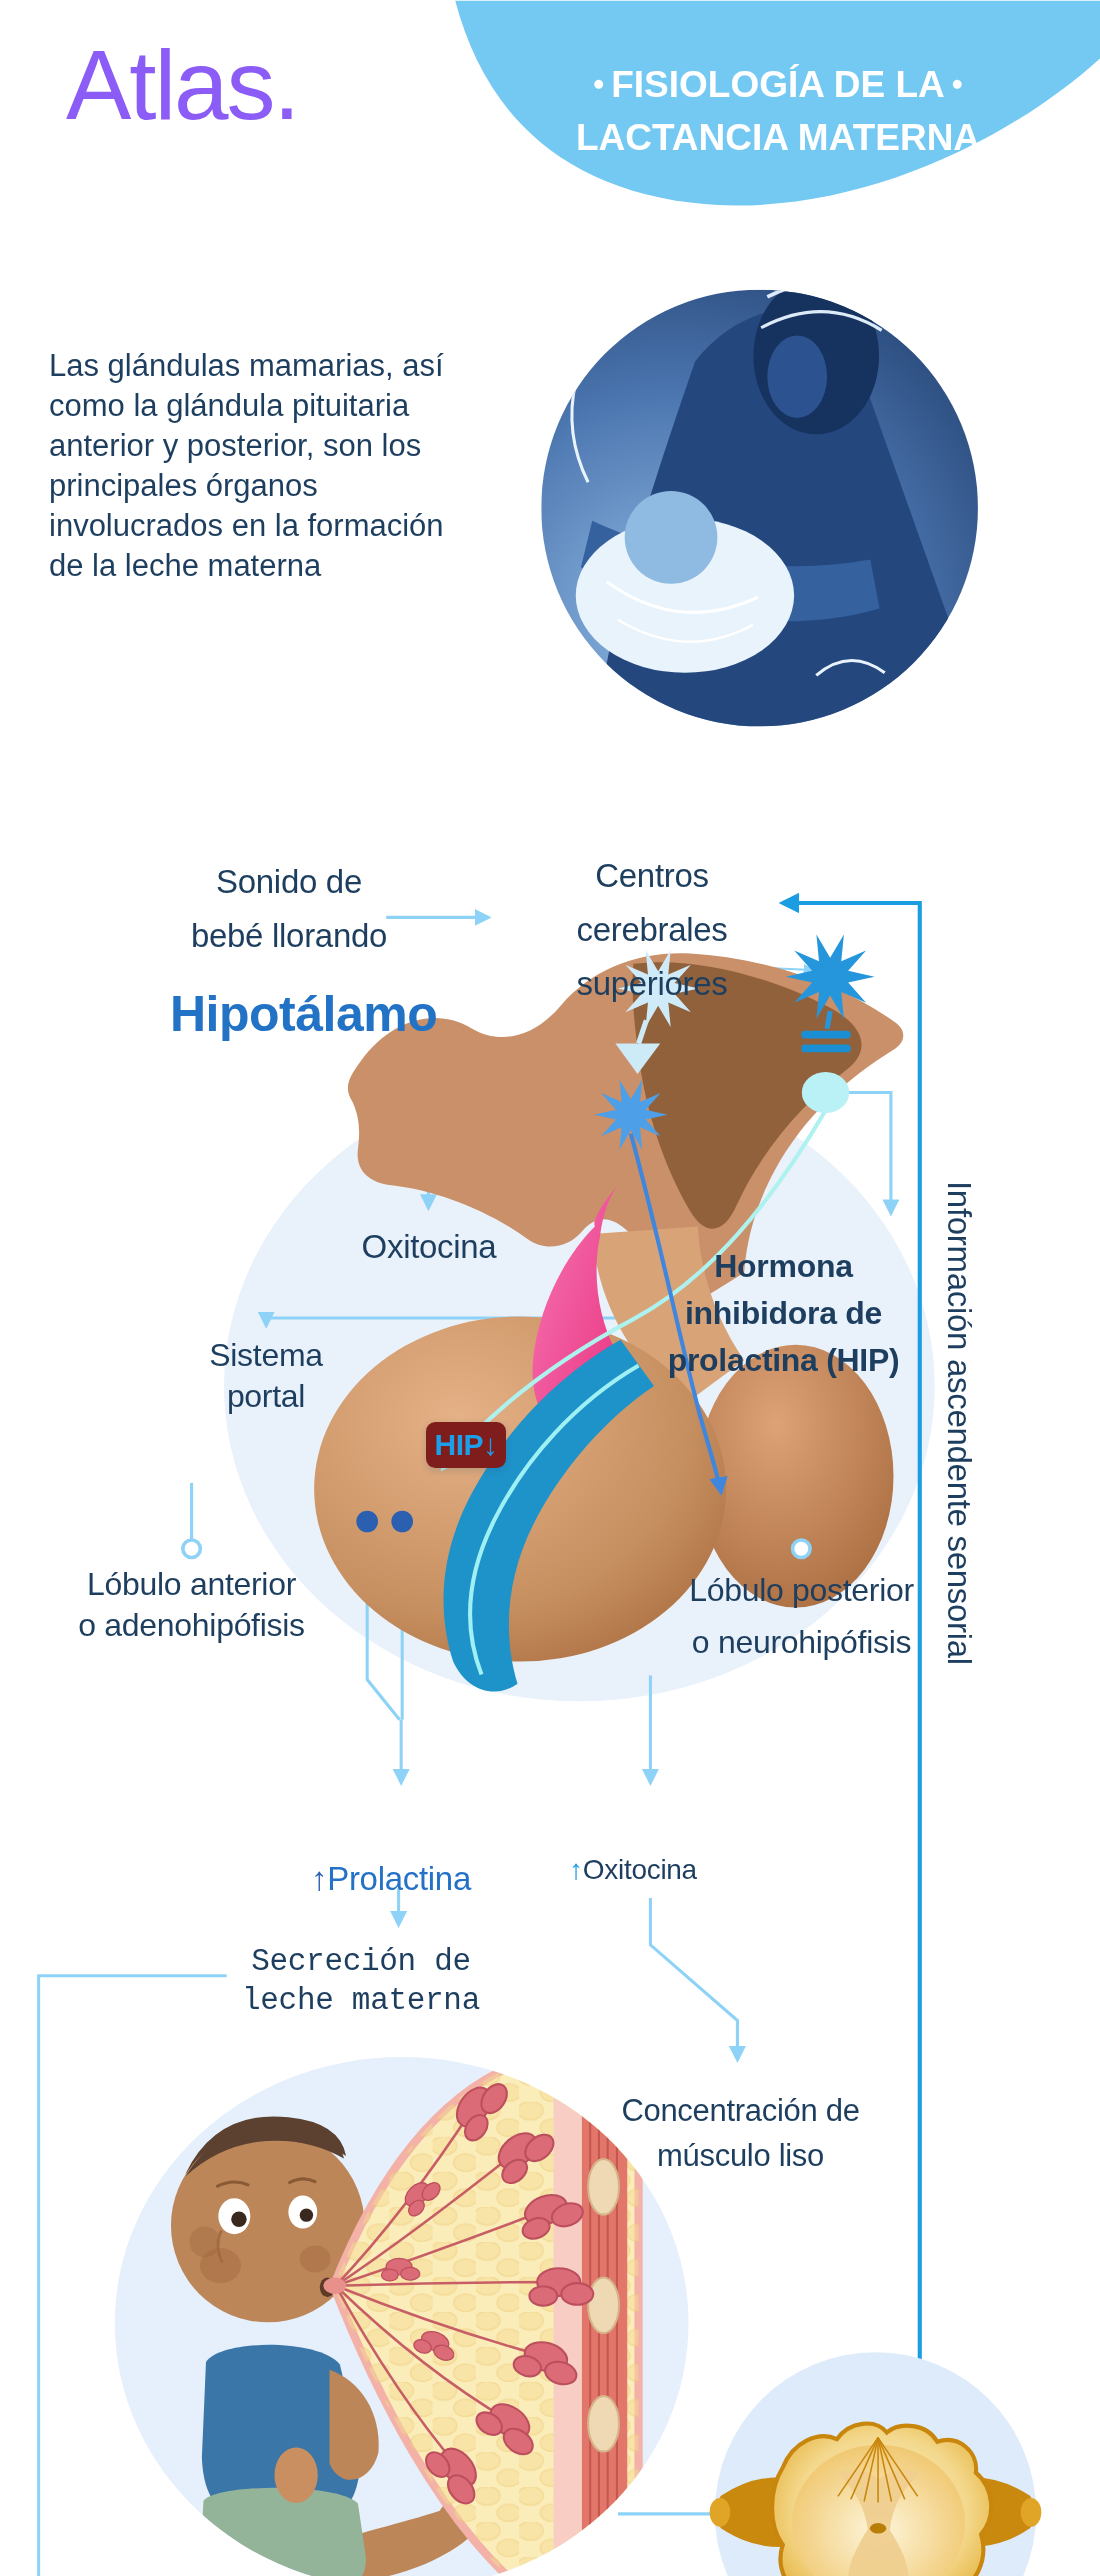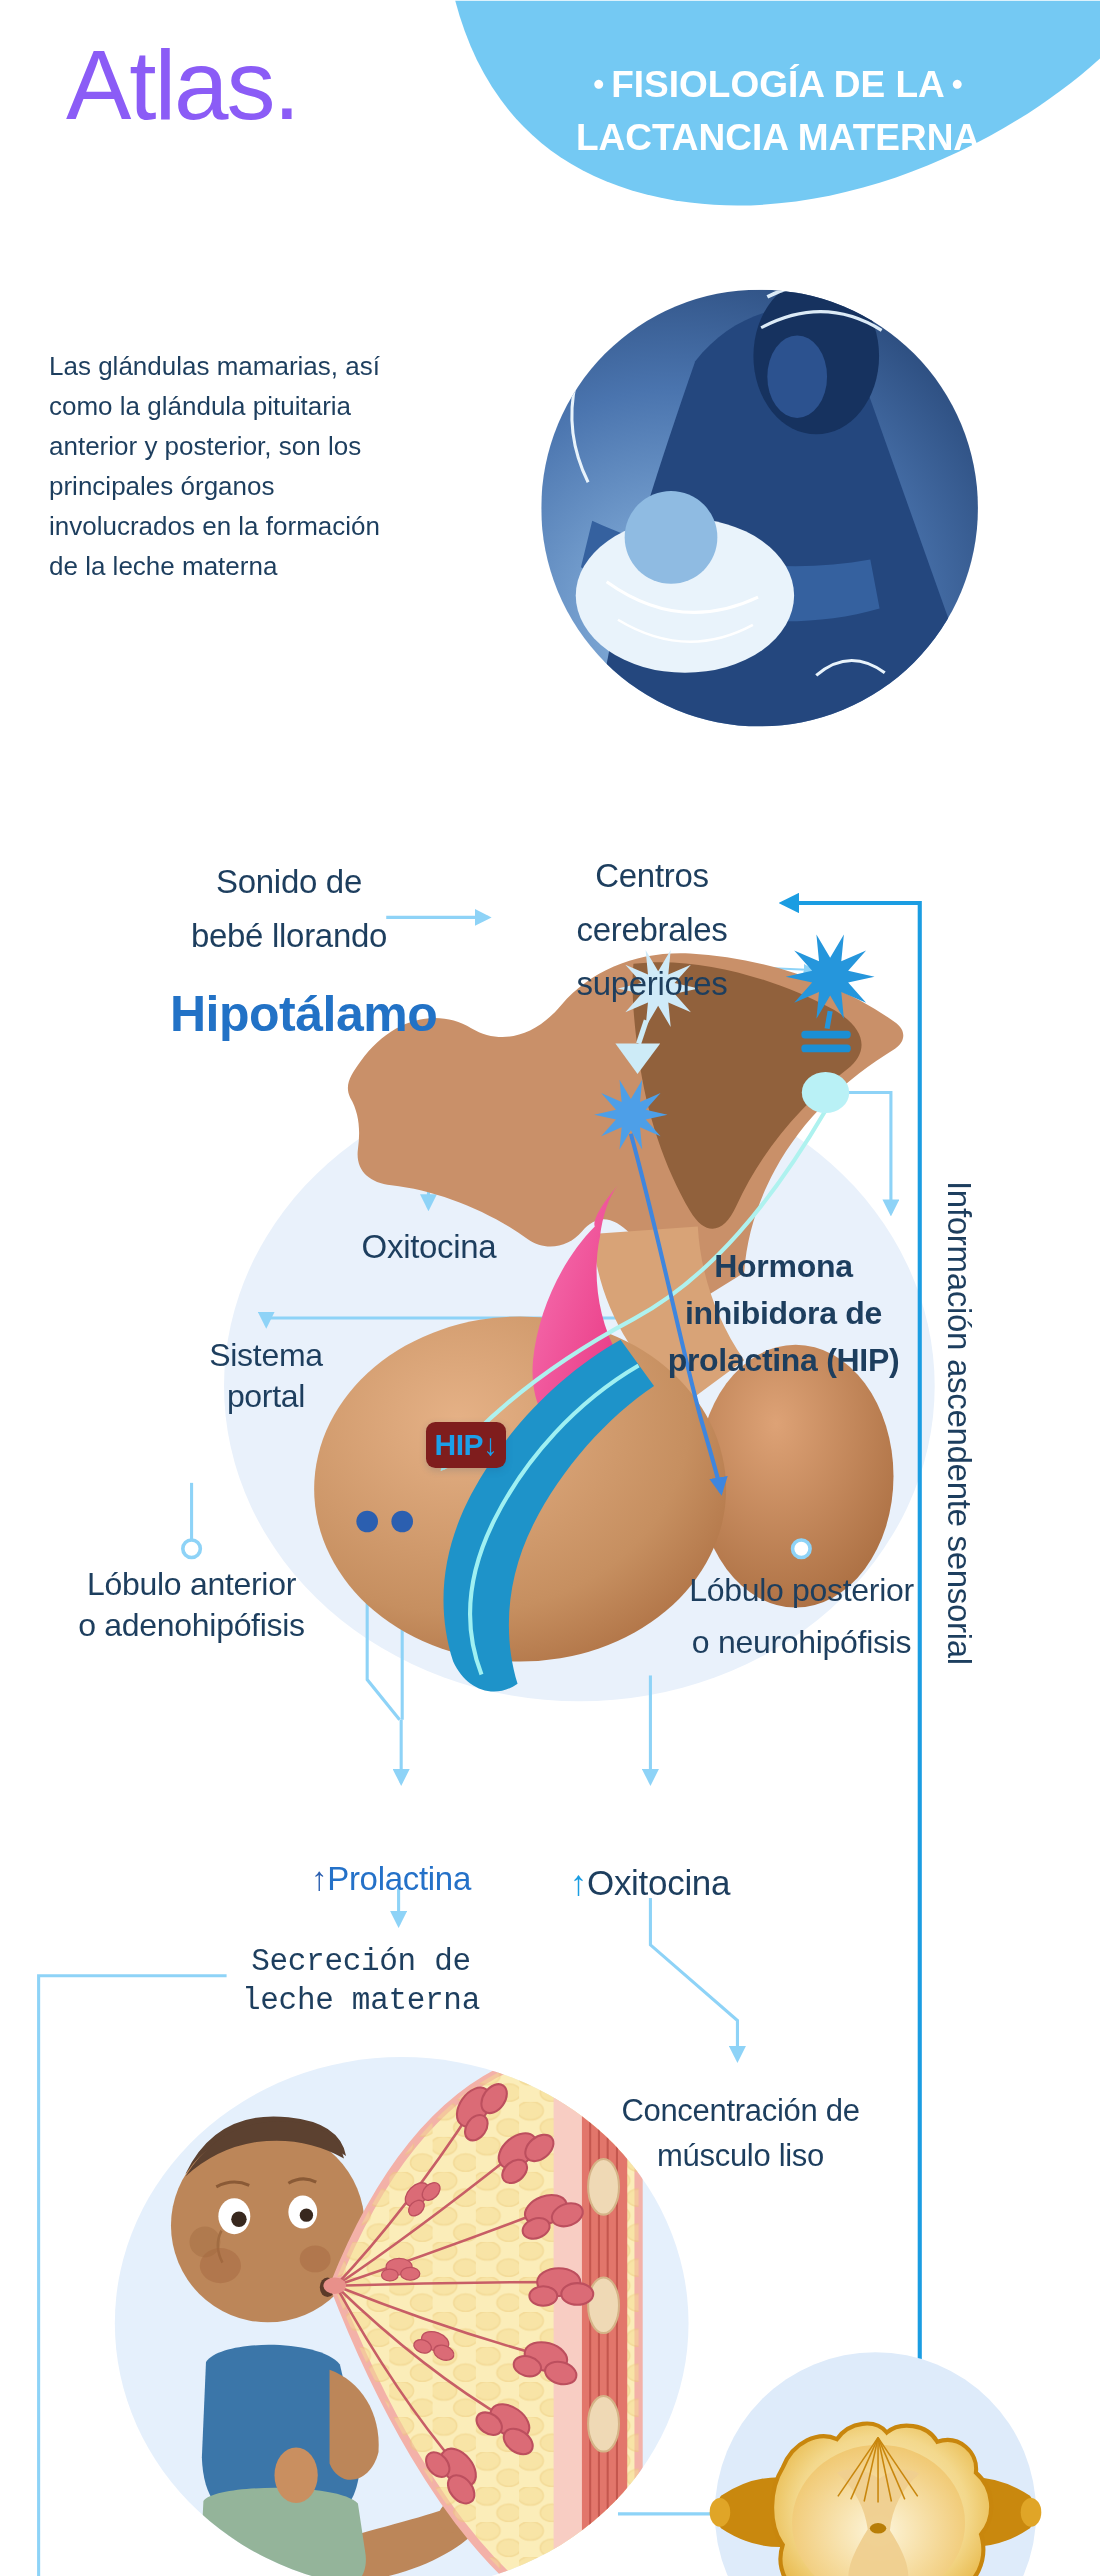--- a/index.html
+++ b/index.html
@@ -6,39 +6,39 @@
   .page{position:relative;width:1100px;height:3027px;background:#fff;overflow:hidden;
         font-family:"Liberation Sans",sans-serif;}
   svg.art{position:absolute;left:0;top:0;z-index:1;pointer-events:none;}
   .lbl{position:absolute;z-index:2;font-size:32px;line-height:1.25;color:#1D3E5E;
        text-align:center;white-space:pre-line;letter-spacing:-0.3px;}
   .logo-atlas{position:absolute;left:66px;top:29px;z-index:2;font-size:98px;font-weight:400;
        color:#8b5cf6;letter-spacing:-2.1px;}
   .banner-text{position:absolute;left:567px;top:56px;width:422px;z-index:2;text-align:center;
        color:#fff;font-weight:800;font-size:37px;line-height:53px;letter-spacing:0px;}
   .banner-text .dot{font-size:20.6px;vertical-align:7.2px;padding:0 6.2px;}
-  .intro{position:absolute;left:49px;top:346px;z-index:2;font-size:26px;line-height:40px;
+  .intro{position:absolute;left:49px;top:346px;z-index:2;font-size:31px;line-height:40px;
        color:#1D3E5E;text-align:left;}
   .h-hipotalamo{position:absolute;left:170px;top:985px;z-index:2;font-size:50px;font-weight:700;
        color:#2272C6;letter-spacing:-0.5px;}
   .lbl-sonido{left:160px;top:855px;width:258px;font-size:33px;line-height:54px;}
   .lbl-centros{left:523px;top:849px;width:258px;font-size:33px;line-height:54px;}
   .lbl-oxitocina-u{left:326px;top:1226px;width:206px;font-size:33px;}
   .lbl-hormona{left:652px;top:1243px;width:263px;font-size:32px;font-weight:700;line-height:47px;}
   .lbl-sistema{left:176px;top:1335px;width:180px;line-height:41px;}
   .hip-box{position:absolute;left:426px;top:1422px;width:80px;height:46px;z-index:2;
        background:#7f1d1d;border-radius:9.3px;box-shadow:0 2.1px 7.2px rgba(30,80,120,.18);
        display:flex;align-items:center;justify-content:center;
        font-size:30px;font-weight:800;color:#1C9FE8;letter-spacing:-0.5px;}
   .lbl-lob-ant{left:50px;top:1564px;width:283px;line-height:41px;}
   .lbl-lob-post{left:660px;top:1564px;width:283px;line-height:52px;}
   .lbl-prolactina{left:288px;top:1817px;width:206px;font-size:33px;}
   .lbl-prolactina .arr{color:#2B5FB0;font-weight:700;}
   .lbl-prolactina .txt{color:#2471C8;}
-  .lbl-oxitocina-l{left:547px;top:1817px;width:206px;font-size:35px;}
+  .lbl-oxitocina-l{left:530px;top:1817px;width:206px;font-size:28px;}
   .lbl-oxitocina-l .arr{color:#1B9DE2;font-weight:700;}
   .lbl-informacion{left:939px;top:1181px;height:495px;font-size:33px;
        writing-mode:vertical-rl;text-align:left;}
   .lbl-secrecion{left:232px;top:1942px;width:258px;font-size:31px;line-height:39px;font-family:Liberation Mono, monospace;}
   .lbl-concentracion{left:609px;top:2088px;width:263px;font-size:31px;line-height:45px;}
 </style>
 </head>
 <body>
 
 <div class="page">

